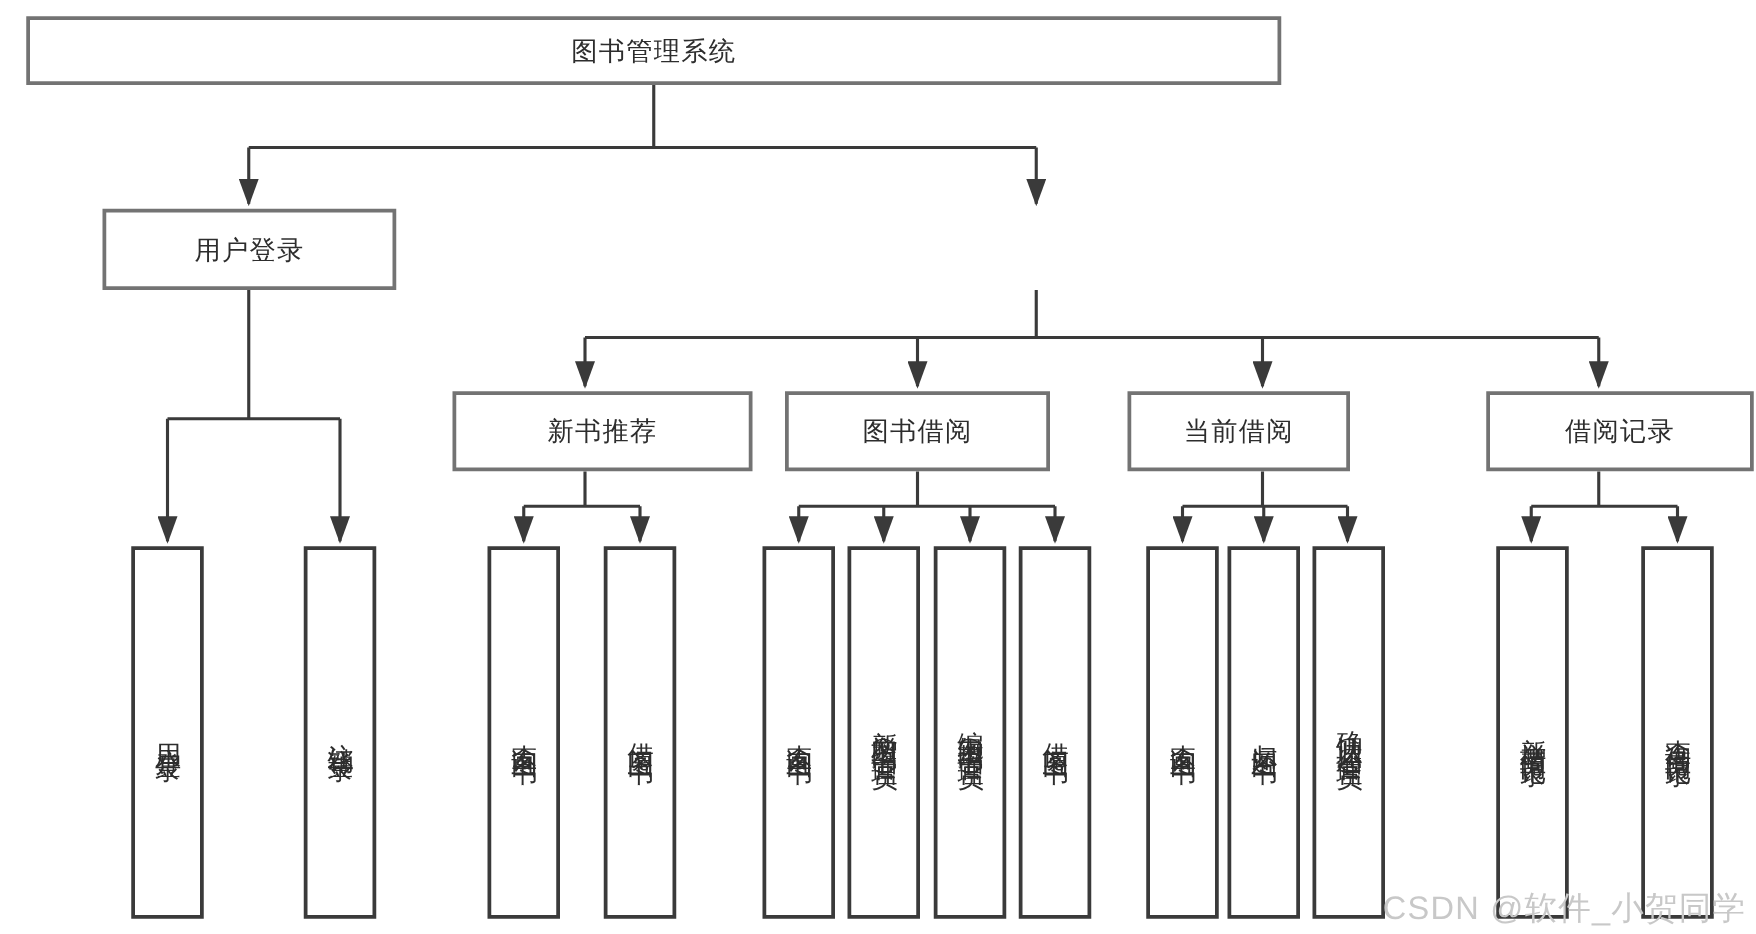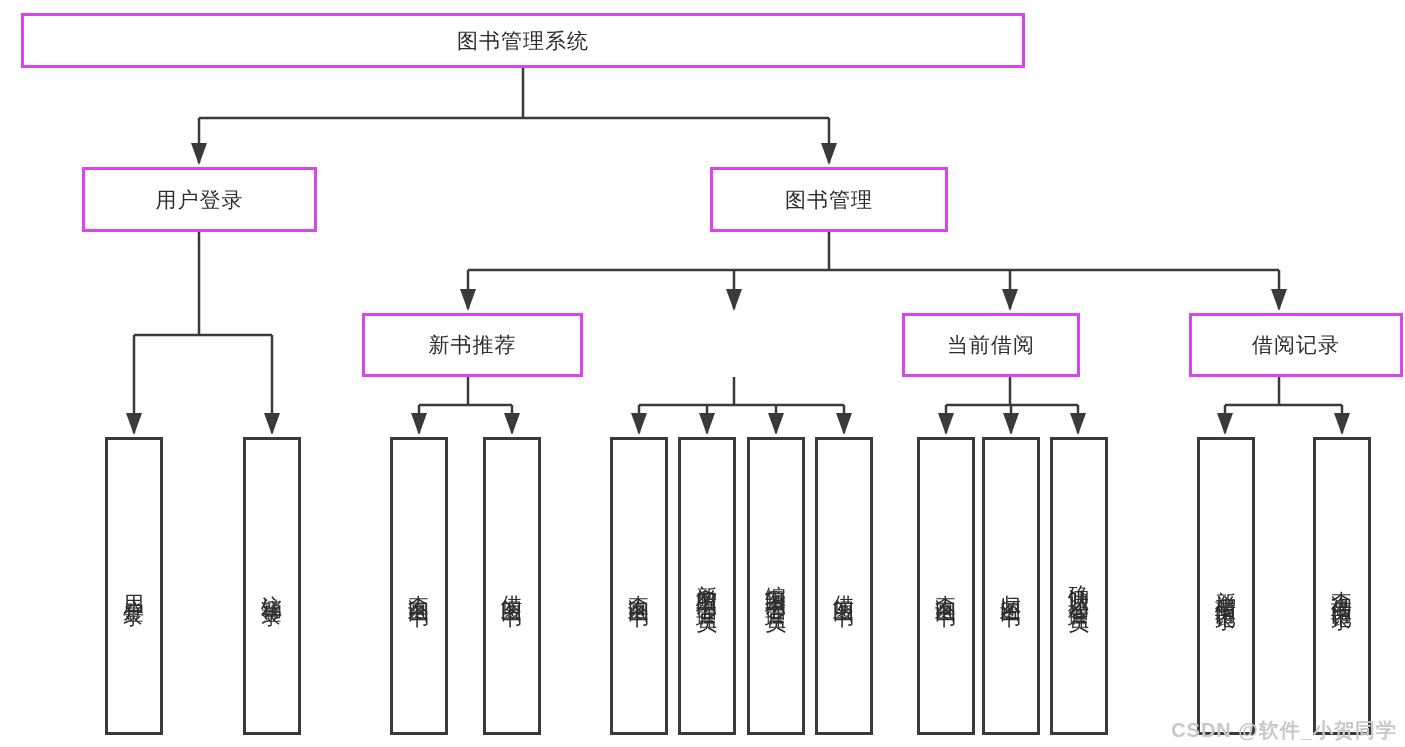--- a/index.html
+++ b/index.html
@@ -26,36 +26,36 @@
     stroke: #3a3a3a;
     stroke-width: 2.5;
     fill: none;
   }
   .cline.arrow {
     marker-end: url(#arrowhead);
   }
   .node {
     position: absolute;
     box-sizing: border-box;
-    border: 3px solid #d946ef;
+    border: 3px solid #737373;
     background: #ffffff;
     display: flex;
     align-items: center;
     justify-content: center;
     z-index: 2;
     color: #2d2d2d;
   }
   .node-h {
     font-size: 21px;
     letter-spacing: 1px;
   }
   .node-root   { left: 21px;   top: 13px;  width: 1004px; height: 55px; }
   .node-l2-a   { left: 82px;   top: 167px; width: 235px;  height: 65px; }
   .node-l2-b   { left: 710px;  top: 167px; width: 238px;  height: 65px; }
-  .node-l3-a   { left: 362px;  top: 313px; width: 221px;  height: 64px; }
+  .node-l3-a   { left: 362px;  top: 313px; width: 240px;  height: 64px; }
   .node-l3-b   { left: 628px;  top: 313px; width: 212px;  height: 64px; }
   .node-l3-c   { left: 902px;  top: 313px; width: 178px;  height: 64px; }
   .node-l3-d   { left: 1172px; top: 313px; width: 214px;  height: 64px; margin-left: 17px; }
   .leaf {
     position: absolute;
     top: 437px;
     height: 298px;
     width: 58px;
     box-sizing: border-box;
     border: 3px solid #3a3a3a;
@@ -83,26 +83,25 @@
   .leaf-8  { left: 815px; }
   .leaf-9  { left: 917px; }
   .leaf-10 { left: 982px; }
   .leaf-11 { left: 1050px; }
   .leaf-12 { left: 1197px; }
   .leaf-13 { left: 1313px; }
   .watermark {
     position: absolute;
     right: 8px;
     bottom: 3px;
-    font-size: 20px;
+    font-size: 26px;
     color: #c8c8c8;
     letter-spacing: 1px;
     z-index: 3;
     white-space: nowrap;
-    font-weight: bold;
   }
 </style>
 </head>
 <body>
 
 <div id="stage">
 
   <svg id="connectors" viewBox="0 0 1405 747" xmlns="http://www.w3.org/2000/svg">
     <defs>
       <marker id="arrowhead" markerUnits="userSpaceOnUse" markerWidth="22" markerHeight="16" viewBox="0 0 22 16" refX="20" refY="8" orient="auto">
@@ -140,27 +139,27 @@
     <path class="cline arrow" d="M1342,405 V433"></path>
   </svg>
 
   <div class="node node-root node-h">
     <span>图书管理系统</span>
   </div>
 
   <div class="node node-l2-a node-h">
     <span>用户登录</span>
   </div>
-  <div class="node node-l2-b node-h">
-    <span>图书管理</span>
-  </div>
 
   <div class="node node-l3-a node-h">
     <span>新书推荐</span>
   </div>
+  <div class="node node-l3-b node-h">
+    <span>图书借阅</span>
+  </div>
   <div class="node node-l3-c node-h">
     <span>当前借阅</span>
   </div>
   <div class="node node-l3-d node-h">
     <span>借阅记录</span>
   </div>
 
   <div class="leaf leaf-1">
     <span>用户登录</span>
   </div>

